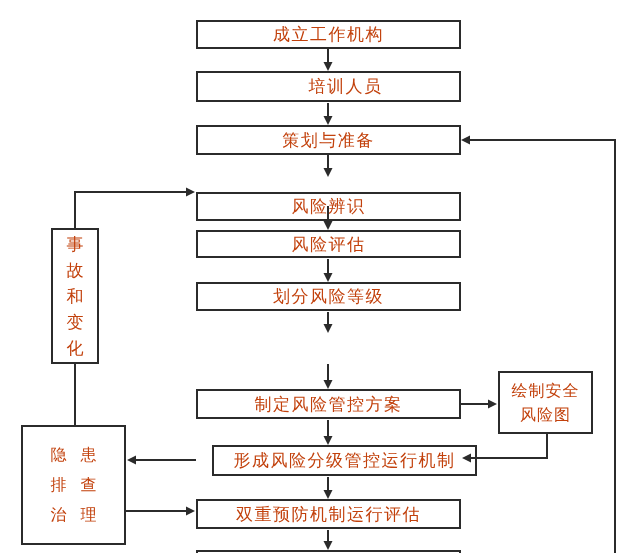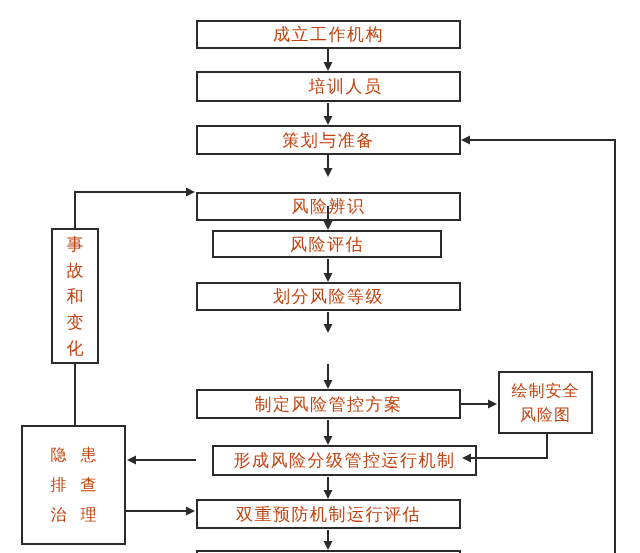--- a/index.html
+++ b/index.html
@@ -33,21 +33,21 @@
 <div class="stage">
 
   <div class="box" style="left:196px; top:20px;  width:265px; height:29px;">成立工作机构</div>
 
   <div class="box" style="left:196px; top:71px;  width:265px; height:31px;padding-left:34px;">培训人员</div>
 
   <div class="box" style="left:196px; top:125px; width:265px; height:30px;">策划与准备</div>
 
   <div class="box" style="left:196px; top:177px; width:265px; height:29px;margin-top:15px;">风险辨识</div>
 
-  <div class="box" style="left:196px; top:230px; width:230px; height:28px;margin-left:16px;">风险评估</div>
+  <div class="box" style="left:196px; top:230px; width:265px; height:28px;">风险评估</div>
 
   <div class="box" style="left:196px; top:282px; width:265px; height:29px;">划分风险等级</div>
 
 
   <div class="box" style="left:196px; top:389px; width:265px; height:30px;">制定风险管控方案</div>
 
   <div class="box" style="left:196px; top:445px; width:265px; height:31px;margin-left:16px;">形成风险分级管控运行机制</div>
 
   <div class="box" style="left:196px; top:499px; width:265px; height:30px;">双重预防机制运行评估</div>
 

